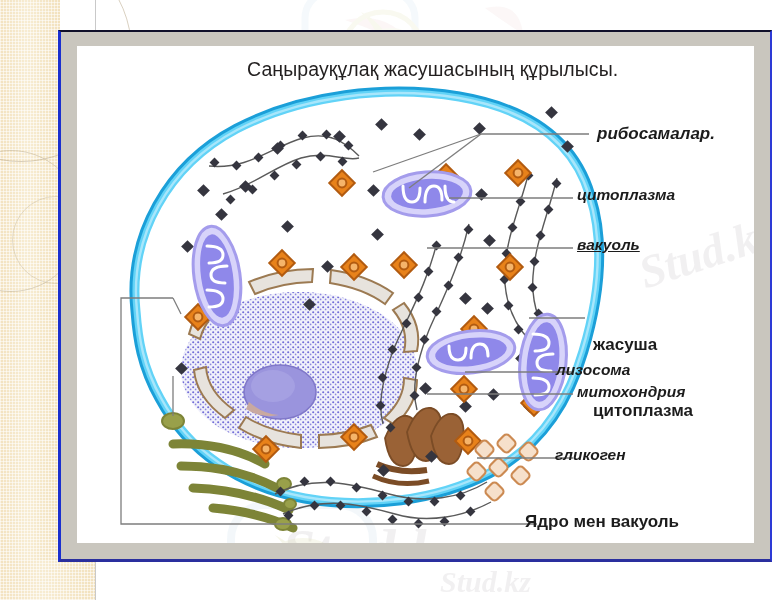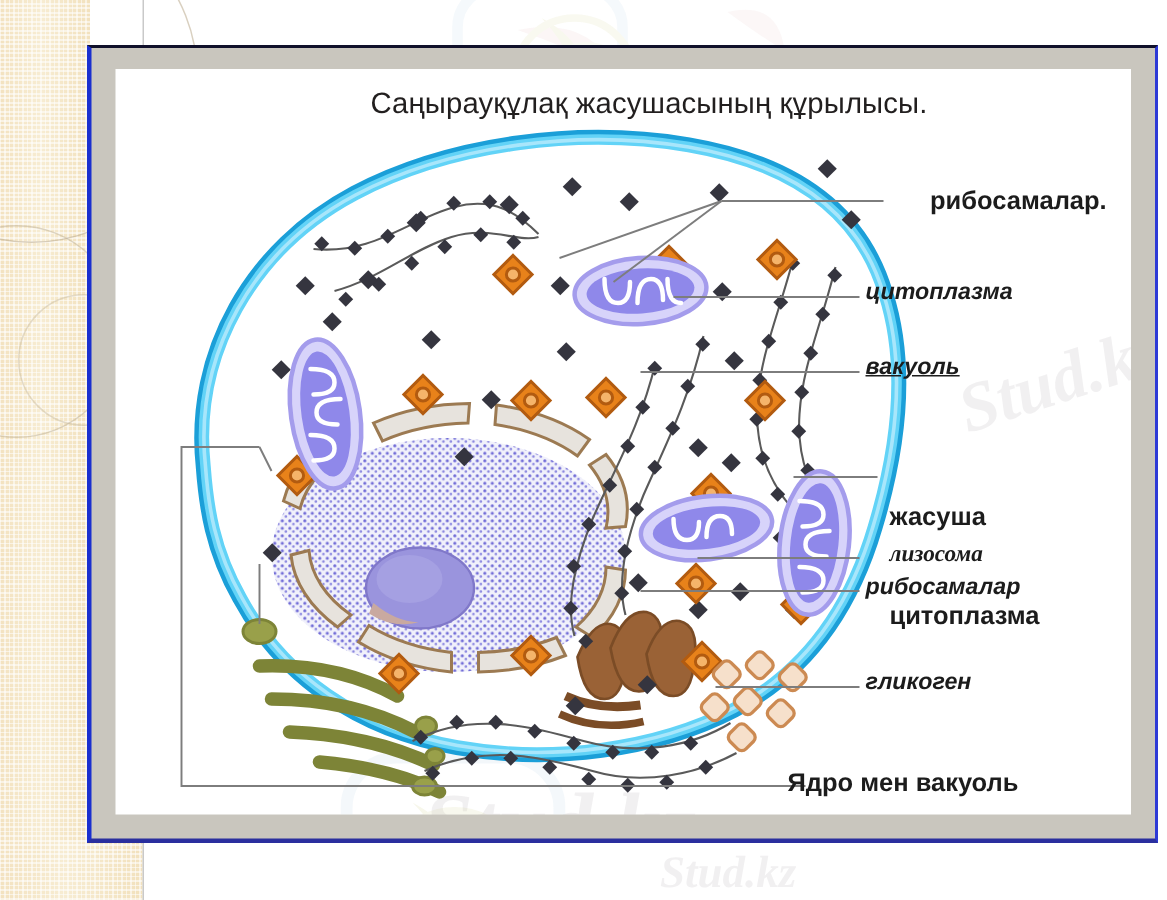--- a/index.html
+++ b/index.html
@@ -61,27 +61,27 @@
     font-size:19.5px;color:#221f1f;letter-spacing:.1px;
     font-family:"Liberation Sans", sans-serif;
     margin-left:30px;
   }
 
   
   .lbl{position:absolute;color:#1c1c1c;white-space:pre;}
   .lbl-bold{font-weight:700;font-size:17px;}
   .lbl-ital{font-style:italic;font-weight:700;font-size:15.5px;text-align:center;}
 
-  #label-ribosomes{left:543px;top:78px;}
+  #label-ribosomes{left:520px;top:78px;font-style:italic;}
   #label-cytoplasm{left:500px;top:140px;}
   #label-vacuole{left:500px;top:190px;text-decoration:underline;}
   #label-cellwall{left:516px;top:244px;line-height:22px;}
-  #label-lysosome{left:516px;top:315px;font-family:Liberation Serif, serif;}
+  #label-lysosome{left:479px;top:315px;}
   #label-mitochondria{left:500px;top:337px;}
-  #label-glycogen{left:500px;top:400px;}
+  #label-glycogen{left:478px;top:400px;}
   #label-nucleus{left:448px;top:466px;}
 
   
   #cell-diagram{position:absolute;left:0;top:0;}
 
   #stud-logo-big{position:absolute;left:150px;top:455px;}
   #stud-text-big{position:absolute;left:205px;top:470px;font-size:60px;}
   #stud-text-tr{position:absolute;left:560px;top:180px;font-size:46px;transform:rotate(-18deg);}
   #stud-text-mid{position:absolute;left:215px;top:145px;font-size:44px;transform:rotate(-17deg);}
   #stud-text-ml{position:absolute;left:300px;top:235px;font-size:42px;transform:rotate(-17deg);}
@@ -454,20 +454,20 @@
 
     <div class="lbl lbl-ital" id="label-vacuole">вакуоль</div>
 
     <div class="lbl lbl-bold" id="label-cellwall">
       <div>жасуша</div>
       <div>цитоплазма</div>
     </div>
 
     <div class="lbl lbl-ital" id="label-lysosome">лизосома</div>
 
-    <div class="lbl lbl-ital" id="label-mitochondria">рибосамалар</div>
+    <div class="lbl lbl-ital" id="label-mitochondria">митохондрия</div>
 
     <div class="lbl lbl-ital" id="label-glycogen">гликоген</div>
 
     <div class="lbl lbl-bold" id="label-nucleus">Ядро мен вакуоль</div>
 
   </div>
 </div>
 
 </body></html>

